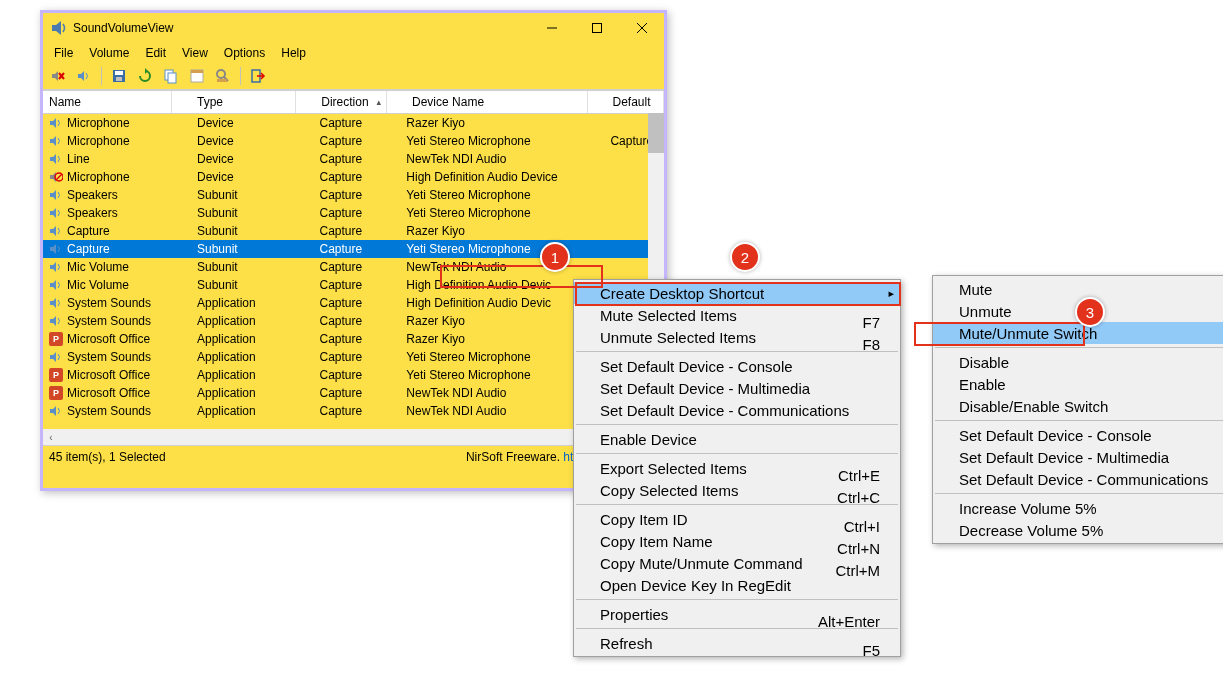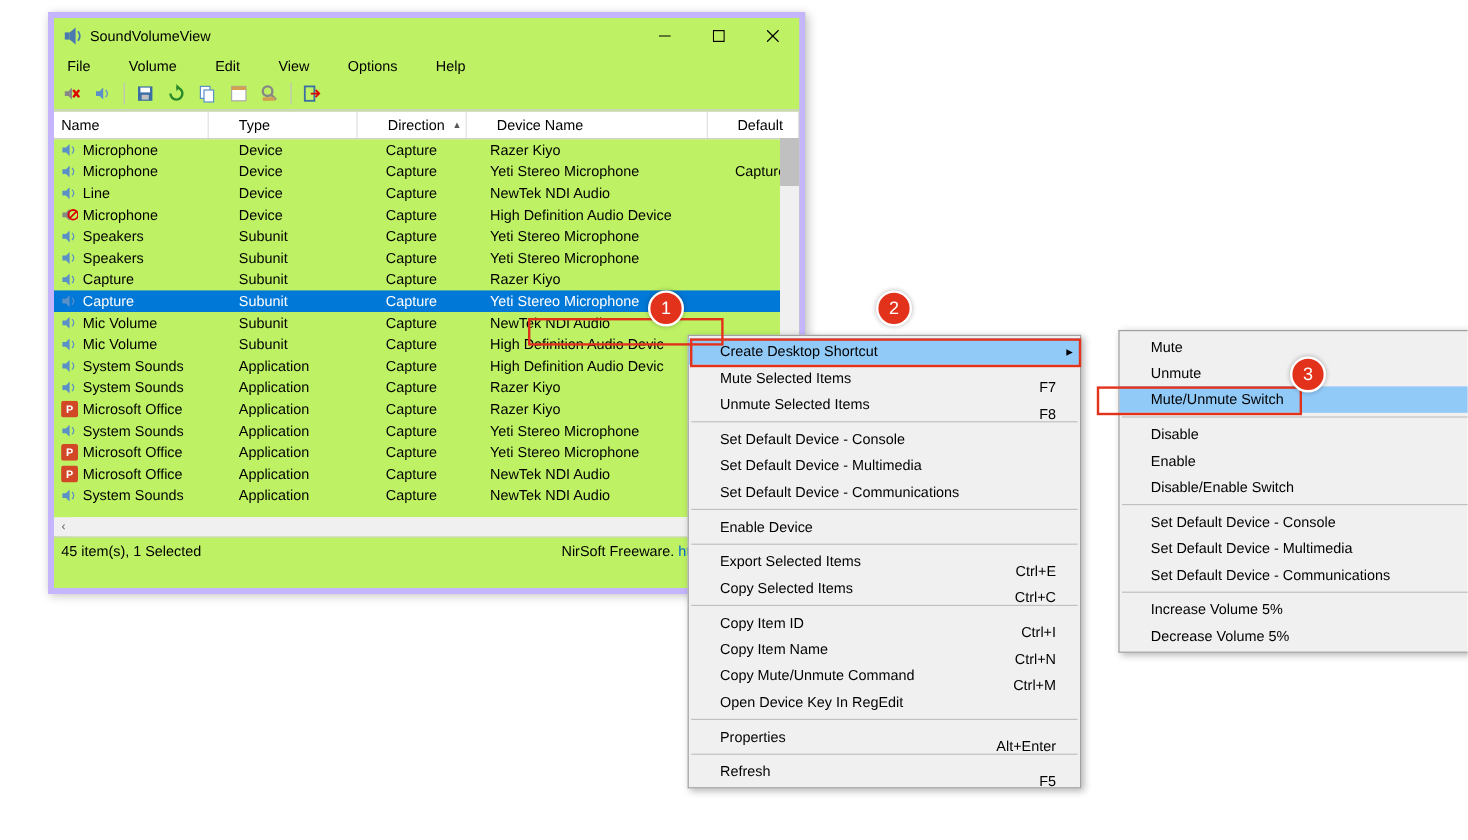--- a/index.html
+++ b/index.html
@@ -1,24 +1,24 @@
 <!DOCTYPE html>
 <html><head>
 <meta charset="utf-8">
 <style>
   html,body{margin:0;padding:0;font-family:"Segoe UI",Tahoma,sans-serif;font-size:12px;background:#fff;color:#000;}
   .workspace{position:relative;width:1223px;height:700px;}
   
-  .window{position:absolute;left:40px;top:10px;width:621px;height:475px;border:5px solid #c4b5fd;background:#bef264;box-shadow:2px 2px 8px rgba(0,0,0,.25);}
+  .window{position:absolute;left:40px;top:10px;width:621px;height:475px;border:3px solid #c4b5fd;background:#fde047;box-shadow:2px 2px 8px rgba(0,0,0,.25);}
   .titlebar{height:30px;display:flex;align-items:center;padding:0 0 0 8px;}
   .titlebar .app-icon{width:16px;height:16px;display:flex;align-items:center;justify-content:center;margin-right:6px;}
   .titlebar .title{flex:1;font-size:12px;}
   .win-btns{display:flex;height:30px;}
   .win-btn{width:45px;display:flex;align-items:center;justify-content:center;font-size:13px;}
-  .menubar{height:20px;display:flex;align-items:center;padding:0 4px;gap:18px;}
+  .menubar{height:20px;display:flex;align-items:center;padding:0 4px;gap:2px;}
   .menu-item{padding:2px 7px;}
   .toolbar{height:26px;display:flex;align-items:center;padding:0 4px;gap:4px;border-bottom:1px solid #d0d0d0;}
   .tool-btn{width:20px;height:20px;display:flex;align-items:center;justify-content:center;border:1px solid transparent;}
   .tool-sep{width:1px;height:18px;background:#c0c0c0;margin:0 2px;}
   
   .listview{position:relative;height:354px;overflow:hidden;border-top:1px solid #d0d0d0;}
   .header-row{display:flex;height:22px;background:#fff;border-bottom:1px solid #d0d0d0;gap:19px;}
   .col-head{padding:3px 6px;border-right:1px solid #e0e0e0;font-weight:400;display:flex;align-items:center;gap:4px;white-space:nowrap;overflow:hidden;}
   .col-head.sort::after{content:"▴";font-size:9px;color:#555;margin-left:4px;}
   .rows{height:316px;overflow:hidden;}
@@ -30,21 +30,21 @@
   .row-icon.app{color:#fff;background:#d24726;border-radius:2px;font-size:9px;font-weight:bold;width:14px;height:14px;}
   .c0{width:146px;} .c1{width:116px;} .c2{width:74px;} .c3{width:212px;} .c4{width:56px;}
   .vscroll{position:absolute;right:0;top:22px;width:16px;height:332px;background:#f0f0f0;}
   .vthumb{position:absolute;right:0;top:0;width:16px;height:40px;background:#c0c0c0;}
   .hscroll{height:16px;background:#f0f0f0;display:flex;align-items:center;}
   .hscroll .arrow{width:16px;height:16px;display:flex;align-items:center;justify-content:center;font-size:10px;color:#606060;}
   .hscroll .track{flex:1;height:16px;background:#f0f0f0;}
   .statusbar{height:22px;border-top:1px solid #d0d0d0;display:flex;align-items:center;padding:0 6px;justify-content:space-between;}
   .statusbar .link{color:#0066cc;}
   
-  .context-menu{position:absolute;background:#f0f0f0;border:1px solid #a0a0a0;box-shadow:2px 2px 6px rgba(0,0,0,.3);padding:2px 0;font-size:12px;}
+  .context-menu{position:absolute;background:#f0f0f0;border:1px solid #a0a0a0;box-shadow:2px 2px 6px rgba(0,0,0,.3);padding:2px 0;font-size:15px;}
   .cm1{left:573px;top:279px;width:326px;}
   .cm2{left:932px;top:275px;width:302px;}
   .cm-item{display:flex;align-items:center;height:22px;padding:0 20px 0 26px;position:relative;white-space:nowrap;}
   .cm-item.highlight{background:#91c9f7;}
   .cm-item .shortcut{margin-left:auto;padding-left:20px;margin-top:15px;}
   .cm-item.submenu::after{content:"▸";position:absolute;right:6px;font-size:11px;}
   .cm-sep{height:1px;background:#c0c0c0;margin:3px 2px;}
   
   .annotation-circle{position:absolute;width:26px;height:26px;border-radius:50%;background:#e3321c;color:#fff;display:flex;align-items:center;justify-content:center;font-size:15px;font-weight:400;border:2px solid #fff;box-shadow:0 0 4px rgba(0,0,0,.3);z-index:50;}
   .annotation-box{position:absolute;border:2px solid #e3321c;z-index:49;pointer-events:none;}

